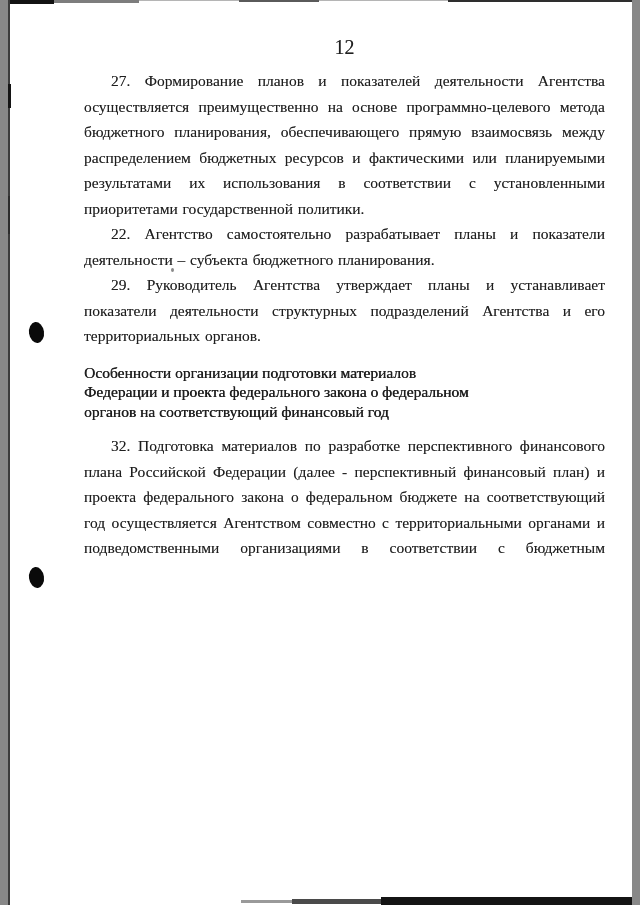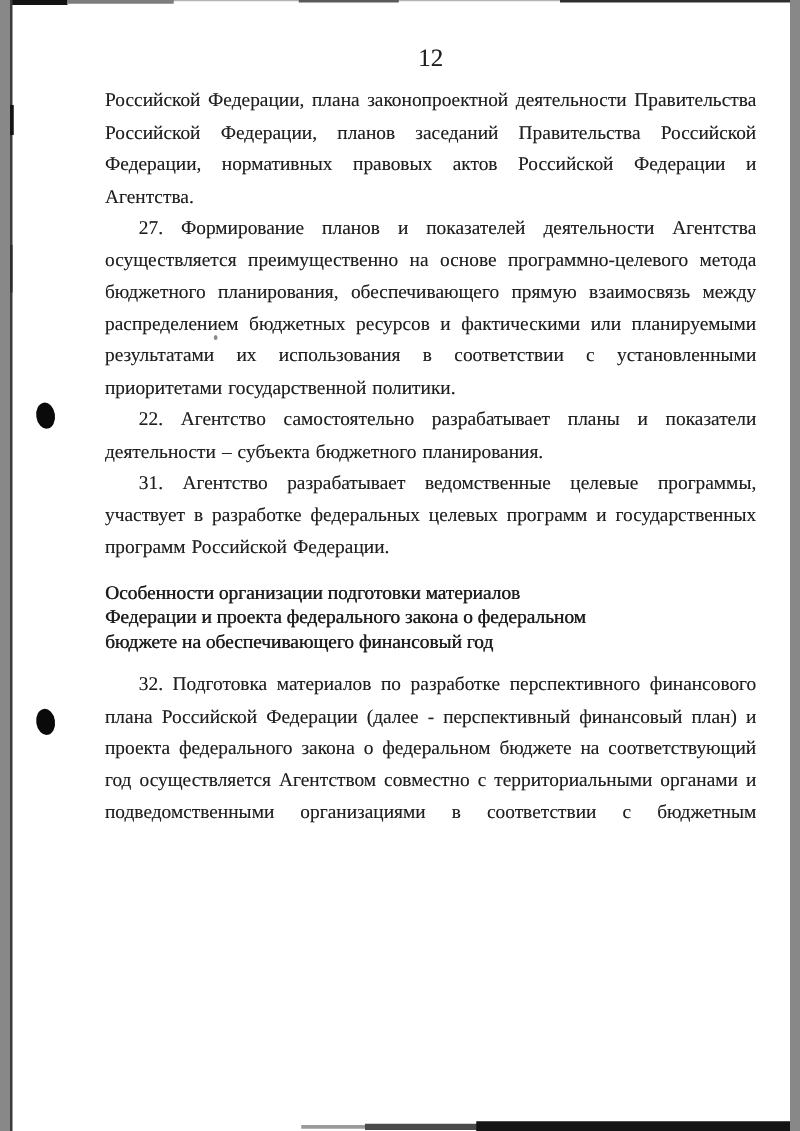--- a/index.html
+++ b/index.html
@@ -93,27 +93,26 @@
   <div class="artifact band-bottom-2"></div>
   <div class="artifact band-bottom-3"></div>
   <div class="artifact speck-1"></div>
 
   <div class="artifact hole-punch hole-1"></div>
   <div class="artifact hole-punch hole-2"></div>
 
   <div class="content">
     <div class="page-number">12</div>
 
-    <p class="para noindent">Российской Федерации, плана законопроектной деятельности Правительства Российской Федерации, планов заседаний Правительства Российской Федерации, нормативных правовых актов Российской Федерации и Агентства.</p>
     <p class="para">27. Формирование планов и показателей деятельности Агентства осуществляется преимущественно на основе программно-целевого метода бюджетного планирования, обеспечивающего прямую взаимосвязь между распределением бюджетных ресурсов и фактическими или планируемыми результатами их использования в соответствии с установленными приоритетами государственной политики.</p>
     <p class="para">22. Агентство самостоятельно разрабатывает планы и показатели деятельности – субъекта бюджетного планирования.</p>
-    <p class="para">31. Агентство разрабатывает ведомственные целевые программы, участвует в разработке федеральных целевых программ и государственных программ Российской Федерации.</p>
+    <p class="para">29. Руководитель Агентства утверждает планы и устанавливает показатели деятельности структурных подразделений Агентства и его территориальных органов.</p>
 
     <div class="heading">
       <div>Особенности организации подготовки материалов</div>
       <div>Федерации и проекта федерального закона о федеральном</div>
-      <div>бюджете на обеспечивающего финансовый год</div>
+      <div>органов на соответствующий финансовый год</div>
     </div>
 
     <p class="para"><span>32. Подготовка материалов по разработке перспективного финансового плана Российской Федерации (далее - перспективный финансовый план) и проекта федерального закона о федеральном бюджете на соответствующий год осуществляется Агентством совместно с территориальными органами и подведомственными организациями в соответствии с бюджетным</span><span class="justify-fill"></span></p>
   </div>
 
 </div>
 
 </body></html>

